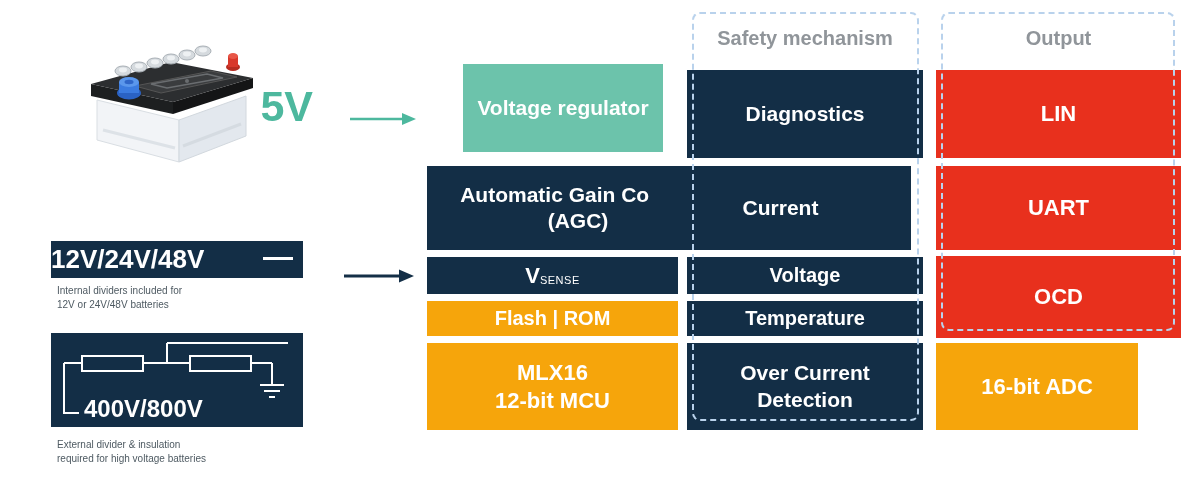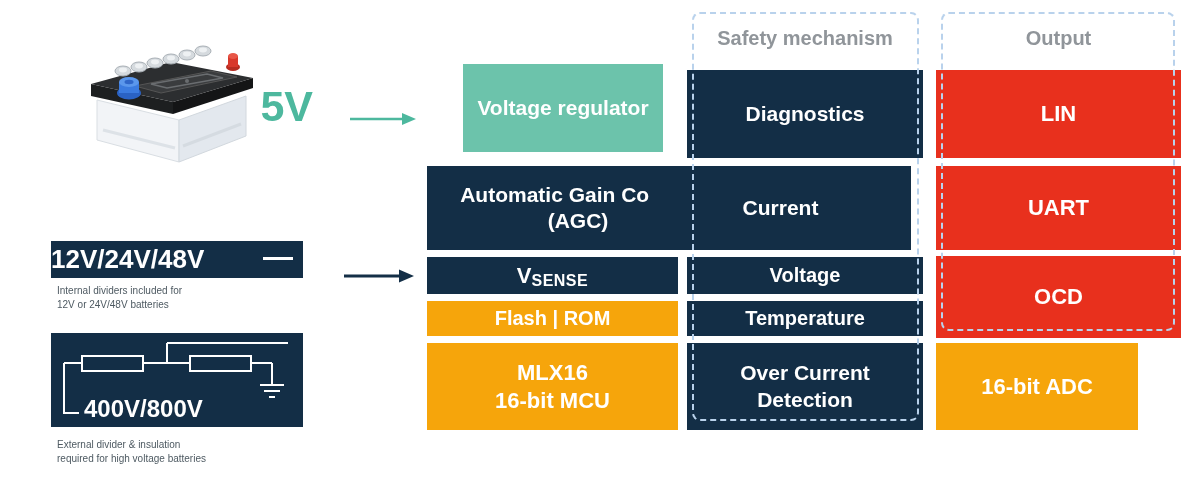--- a/index.html
+++ b/index.html
@@ -30,21 +30,21 @@
   }
   .lv-label{
     position:absolute;color:var(--teal-text);font-weight:bold;font-size:43px;
     line-height:36px;text-align:right;z-index:2;
   }
   .arrow{position:absolute;z-index:2;}
   .fs20{font-size:20px;}
   .fs21{font-size:21px;}
   .fs22{font-size:22px;}
   .vsense-main{font-size:22px;font-weight:bold;}
-  .vsense-sub{font-size:16px;font-weight:bold;position:relative;top:5px;letter-spacing:.5px;}
+  .vsense-sub{font-size:11px;font-weight:normal;position:relative;top:5px;letter-spacing:.5px;}
   .mv-box{
     position:absolute;background:var(--navy);display:flex;align-items:center;
     justify-content:flex-start;box-sizing:border-box;z-index:2;
   }
   .mv-label{color:#fff;font-weight:bold;font-size:26px;padding-right:44px;}
   .mv-dash{position:absolute;right:10px;top:16px;width:30px;height:3px;background:#fff;}
   .hv-box{position:absolute;z-index:2;}
 </style>
 </head>
 <body>
@@ -134,21 +134,21 @@
   <div class="caption" style="left:57px;top:438px;">External divider &amp; insulation
 required for high voltage batteries</div>
 
   <div class="box teal fs21" style="left:427px;top:64px;width:200px;height:88px;margin-left:36px;">Voltage regulator</div>
   <div class="box navy fs21" style="left:427px;top:166px;width:302px;height:84px;padding:0 30px;">Automatic Gain Control (AGC)</div>
   <div class="box navy" style="left:427px;top:257px;width:251px;height:37px;">
     <span class="vsense-main">V</span><span class="vsense-sub">SENSE</span>
   </div>
   <div class="box orange fs20" style="left:427px;top:301px;width:251px;height:35px;">Flash | ROM</div>
   <div class="box orange fs22" style="left:427px;top:343px;width:251px;height:87px;">MLX16
-16-bit MCU</div>
+12-bit MCU</div>
 
   <div class="col-header" style="left:687px;top:27px;width:236px;">Safety mechanism</div>
   <div class="box navy fs21" style="left:687px;top:70px;width:236px;height:88px;">Diagnostics</div>
   <div class="box navy fs21" style="left:650px;top:166px;width:261px;height:84px;">Current</div>
   <div class="box navy fs20" style="left:687px;top:257px;width:236px;height:37px;">Voltage</div>
   <div class="box navy fs20" style="left:687px;top:301px;width:236px;height:35px;">Temperature</div>
   <div class="box navy fs21" style="left:687px;top:343px;width:236px;height:87px;">Over Current
 Detection</div>
   <div class="dash-rect" style="left:692px;top:12px;width:227px;height:409px;"></div>
 

